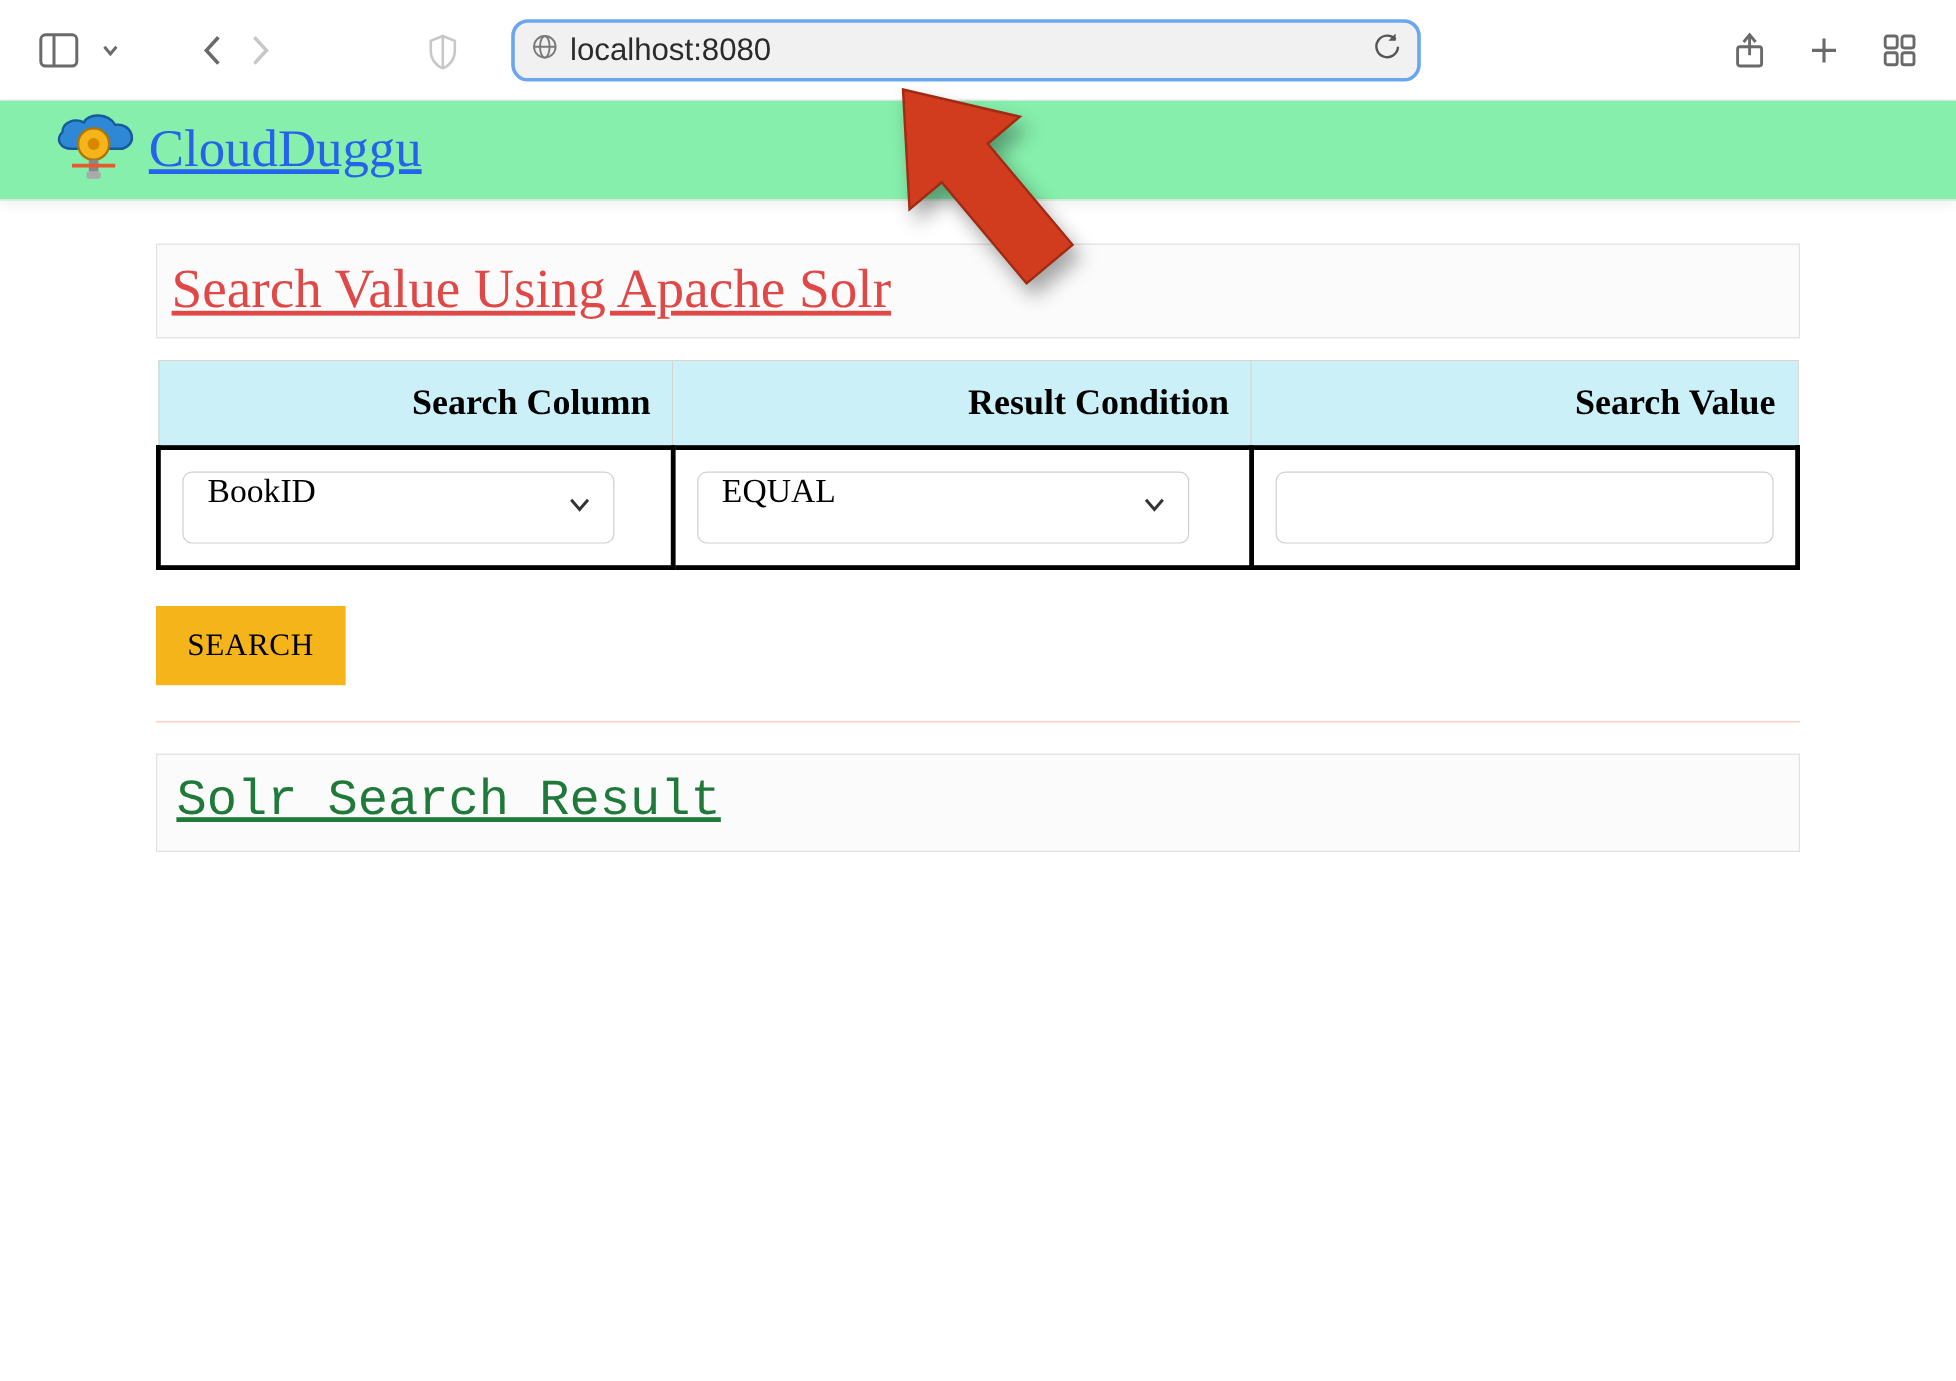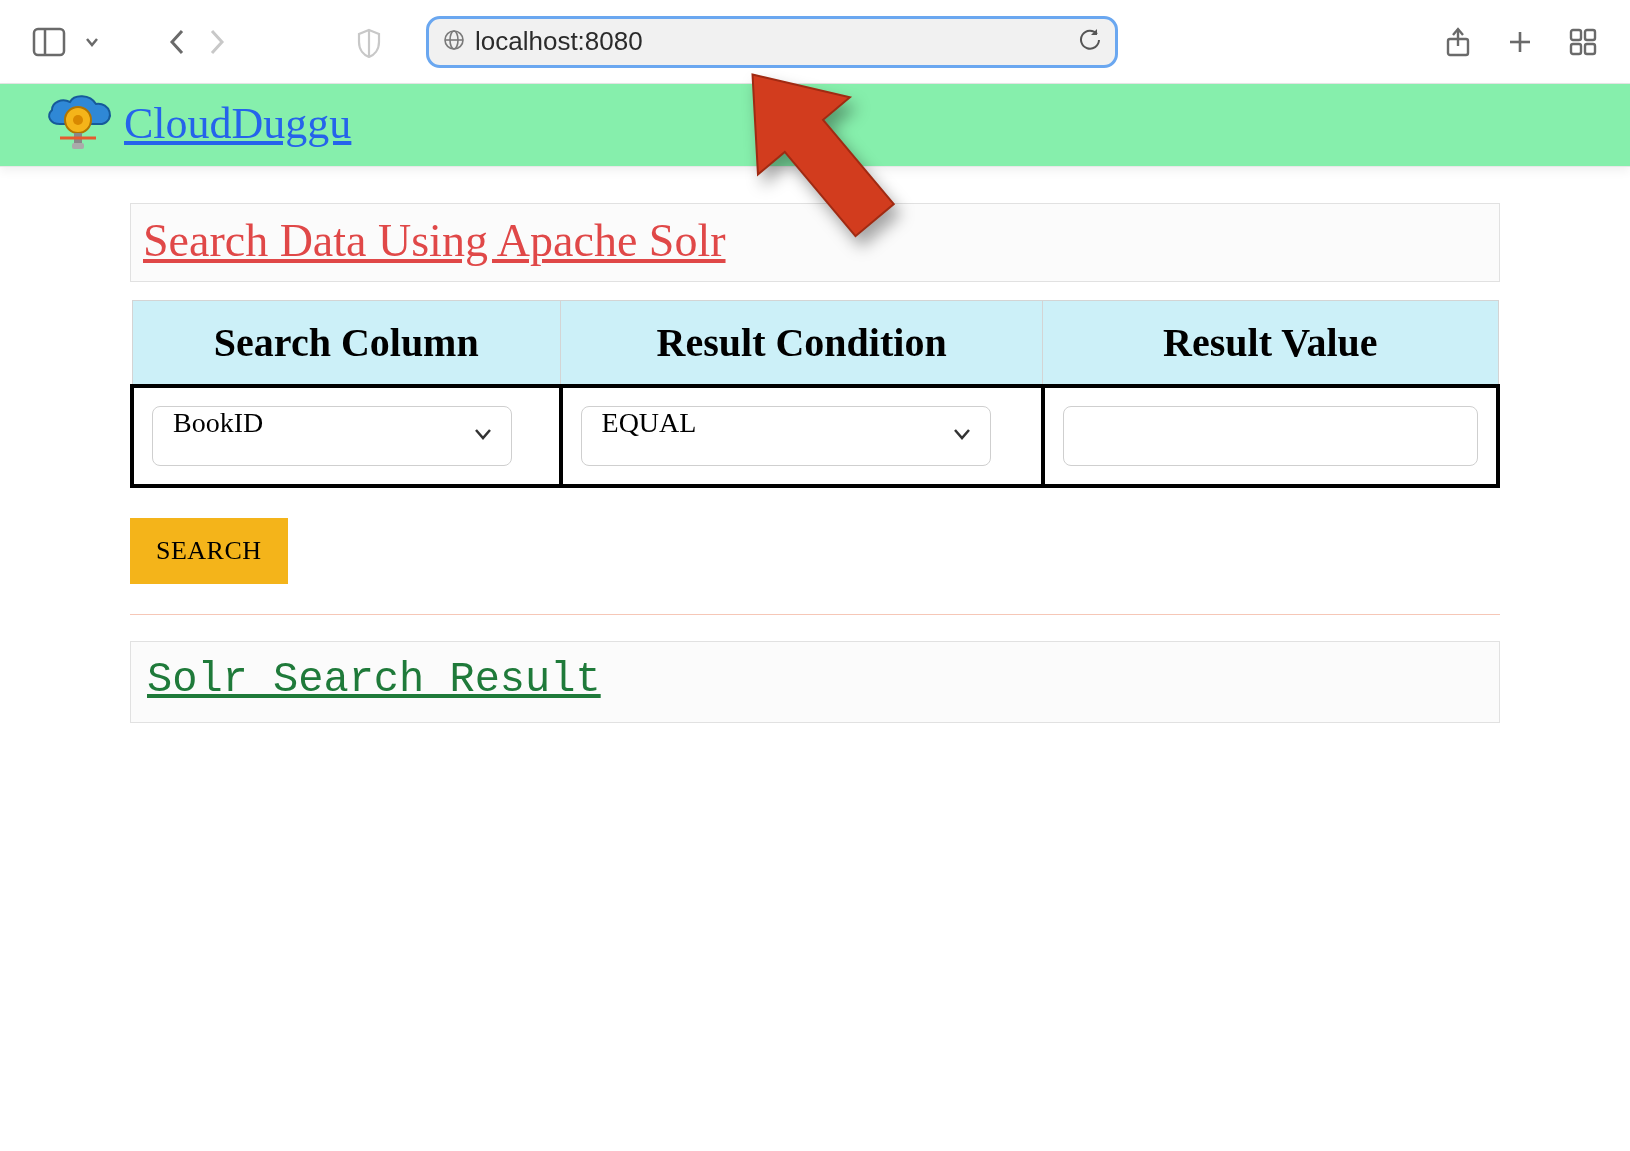--- a/index.html
+++ b/index.html
@@ -27,21 +27,21 @@
       justify-content: center;
       cursor: pointer;
     }
     .tb-icon.disabled { color: #c8c8c8; cursor: default; }
     .tb-spacer { flex: 0 0 auto; }
     .addr-wrap {
       flex: 0 0 auto;
       margin-left: 180px;
     }
     .address-bar {
-      width: 692px;
+      width: 758px;
       height: 52px;
       border: 3px solid #6aa7f0;
       border-radius: 14px;
       background: #f1f1f1;
       display: flex;
       align-items: center;
       padding: 0 14px;
       gap: 10px;
     }
     .address-bar .globe { color: #7a7a7a; }
@@ -97,22 +97,22 @@
     }
 
     
     table.search-tbl {
       width: 100%;
       border-collapse: collapse;
       margin-top: 18px;
     }
     table.search-tbl th {
       background: #ccf0f8;
-      text-align: center;
-      font-size: 40px;
+      text-align: right;
+      font-size: 30px;
       font-weight: bold;
       padding: 18px 18px;
       border: 1px solid #d4d4d4;
       border-bottom: 3px solid #111;
       font-family: Georgia, serif;
     }
     table.search-tbl td {
       border: 4px solid #000000;
       padding: 18px 18px;
       background: #fff;
@@ -266,29 +266,29 @@
       <rect x="34" y="43" width="8" height="10" fill="#888"></rect>
       <line x1="20" y1="48" x2="56" y2="48" stroke="#e65a2e" stroke-width="3"></line>
       <rect x="32" y="53" width="12" height="6" rx="2" fill="#aaa"></rect>
     </svg>
   </div>
   <a href="#" class="brand-link">CloudDuggu</a>
 </div>
 
 <div class="container">
   <div class="panel">
-    <div class="panel-title">Search Data Using Apache Solr</div>
+    <div class="panel-title">Search Value Using Apache Solr</div>
   </div>
 
   <table class="search-tbl">
     <thead>
       <tr>
         <th>Search Column</th>
         <th>Result Condition</th>
-        <th>Result Value</th>
+        <th>Search Value</th>
       </tr>
     </thead>
     <tbody>
       <tr>
         <td>
           <div class="select-wrap">
             <div class="select-box">BookID</div>
             <span class="chev">
               <svg width="22" height="22" viewBox="0 0 22 22" fill="none" stroke="currentColor" stroke-width="2.5">
                   <polyline points="4,7 11,15 18,7"></polyline>

